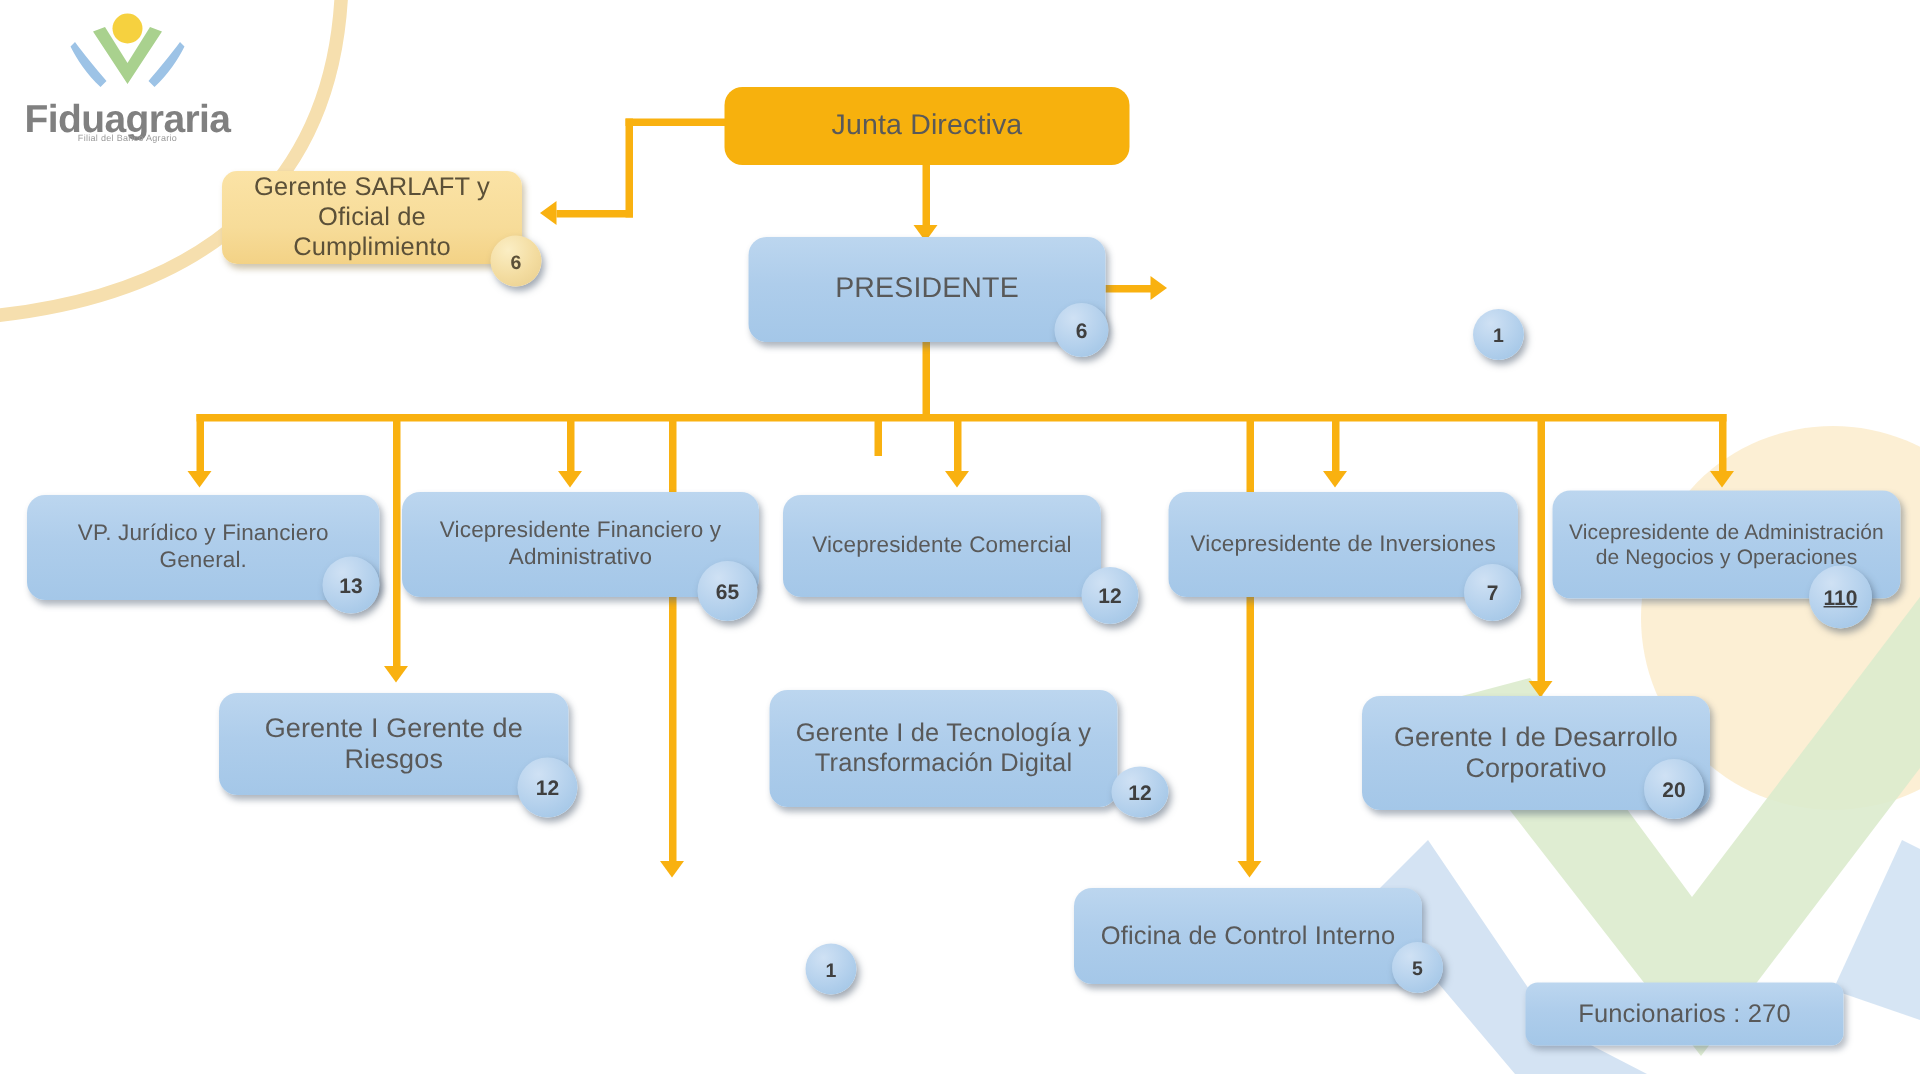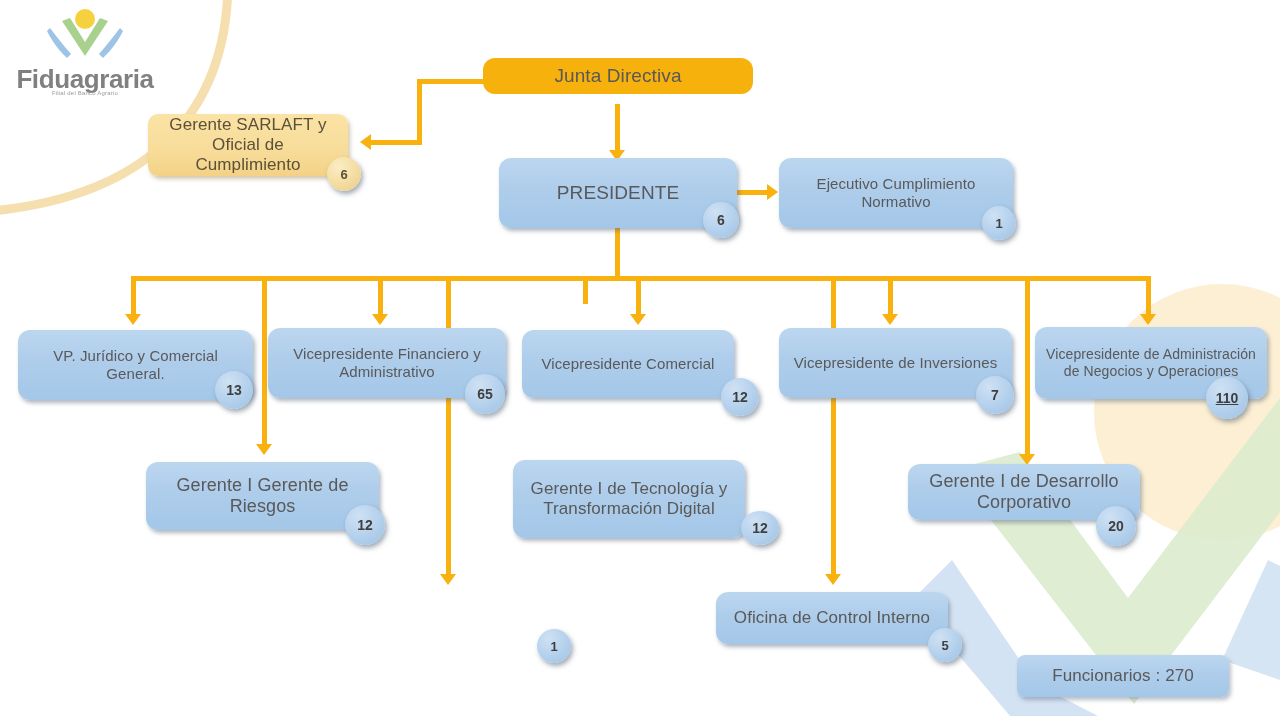--- a/index.html
+++ b/index.html
@@ -157,47 +157,44 @@
   <div class="arrow-down" style="left:440px;top:574px;"></div>
 
   <div class="conn" style="left:831px;top:276px;width:5px;height:300px;"></div>
   <div class="arrow-down" style="left:825px;top:574px;"></div>
 
   <div class="conn" style="left:1025px;top:276px;width:5px;height:180px;"></div>
   <div class="arrow-down" style="left:1019px;top:454px;"></div>
 
   <div class="conn" style="left:583px;top:276px;width:5px;height:28px;"></div>
 
-  <div class="node orange" style="left:483px;top:58px;width:270px;height:36px;font-size:19px;">
+  <div class="node orange" style="left:483px;top:58px;width:270px;height:52px;font-size:19px;">
     <span class="label">Junta Directiva</span>
   </div>
 
   <div class="node cream" style="left:148px;top:114px;width:200px;height:62px;font-size:17px;border-radius:10px;">
     <span class="label">Gerente SARLAFT y Oficial de Cumplimiento</span>
   </div>
   <div class="badge cream" style="left:327px;top:157px;width:34px;height:34px;font-size:13px;">
     <span>6</span>
   </div>
 
   <div class="node blue" style="left:499px;top:158px;width:238px;height:70px;font-size:19px;">
     <span class="label">PRESIDENTE</span>
   </div>
   <div class="badge blue" style="left:703px;top:202px;width:36px;height:36px;font-size:14px;">
     <span>6</span>
   </div>
 
-  <div class="node blue" style="left:779px;top:158px;width:234px;height:70px;font-size:15px;">
-    <span class="label">Ejecutivo Cumplimiento Normativo</span>
-  </div>
   <div class="badge blue" style="left:982px;top:206px;width:34px;height:34px;font-size:13px;">
     <span>1</span>
   </div>
 
   <div class="node blue" style="left:18px;top:330px;width:235px;height:70px;font-size:15px;">
-    <span class="label">VP. Jurídico y Comercial General.</span>
+    <span class="label">VP. Jurídico y Financiero General.</span>
   </div>
   <div class="badge blue" style="left:215px;top:371px;width:38px;height:38px;font-size:14px;">
     <span>13</span>
   </div>
 
   <div class="node blue" style="left:268px;top:328px;width:238px;height:70px;font-size:15px;">
     <span class="label">Vicepresidente Financiero y Administrativo</span>
   </div>
   <div class="badge blue" style="left:465px;top:374px;width:40px;height:40px;font-size:14px;">
     <span>65</span>
@@ -231,32 +228,32 @@
     <span>12</span>
   </div>
 
   <div class="node blue" style="left:513px;top:460px;width:232px;height:78px;font-size:17px;">
     <span class="label">Gerente I de Tecnología y Transformación Digital</span>
   </div>
   <div class="badge blue" style="left:741px;top:511px;width:38px;height:34px;font-size:14px;">
     <span>12</span>
   </div>
 
-  <div class="node blue" style="left:908px;top:464px;width:232px;height:56px;font-size:18px;">
+  <div class="node blue" style="left:908px;top:464px;width:232px;height:76px;font-size:18px;">
     <span class="label">Gerente I de Desarrollo Corporativo</span>
   </div>
   <div class="badge blue" style="left:1096px;top:506px;width:40px;height:40px;font-size:14px;">
     <span>20</span>
   </div>
 
   <div class="badge blue" style="left:537px;top:629px;width:34px;height:34px;font-size:13px;">
     <span>1</span>
   </div>
 
-  <div class="node blue" style="left:716px;top:592px;width:232px;height:52px;font-size:17px;">
+  <div class="node blue" style="left:716px;top:592px;width:232px;height:64px;font-size:17px;">
     <span class="label">Oficina de Control Interno</span>
   </div>
   <div class="badge blue" style="left:928px;top:628px;width:34px;height:34px;font-size:13px;">
     <span>5</span>
   </div>
 
   <div class="node blue flat" style="left:1017px;top:655px;width:212px;height:42px;font-size:17px;border-radius:8px;">
     <span class="label">Funcionarios : 270</span>
   </div>
 

